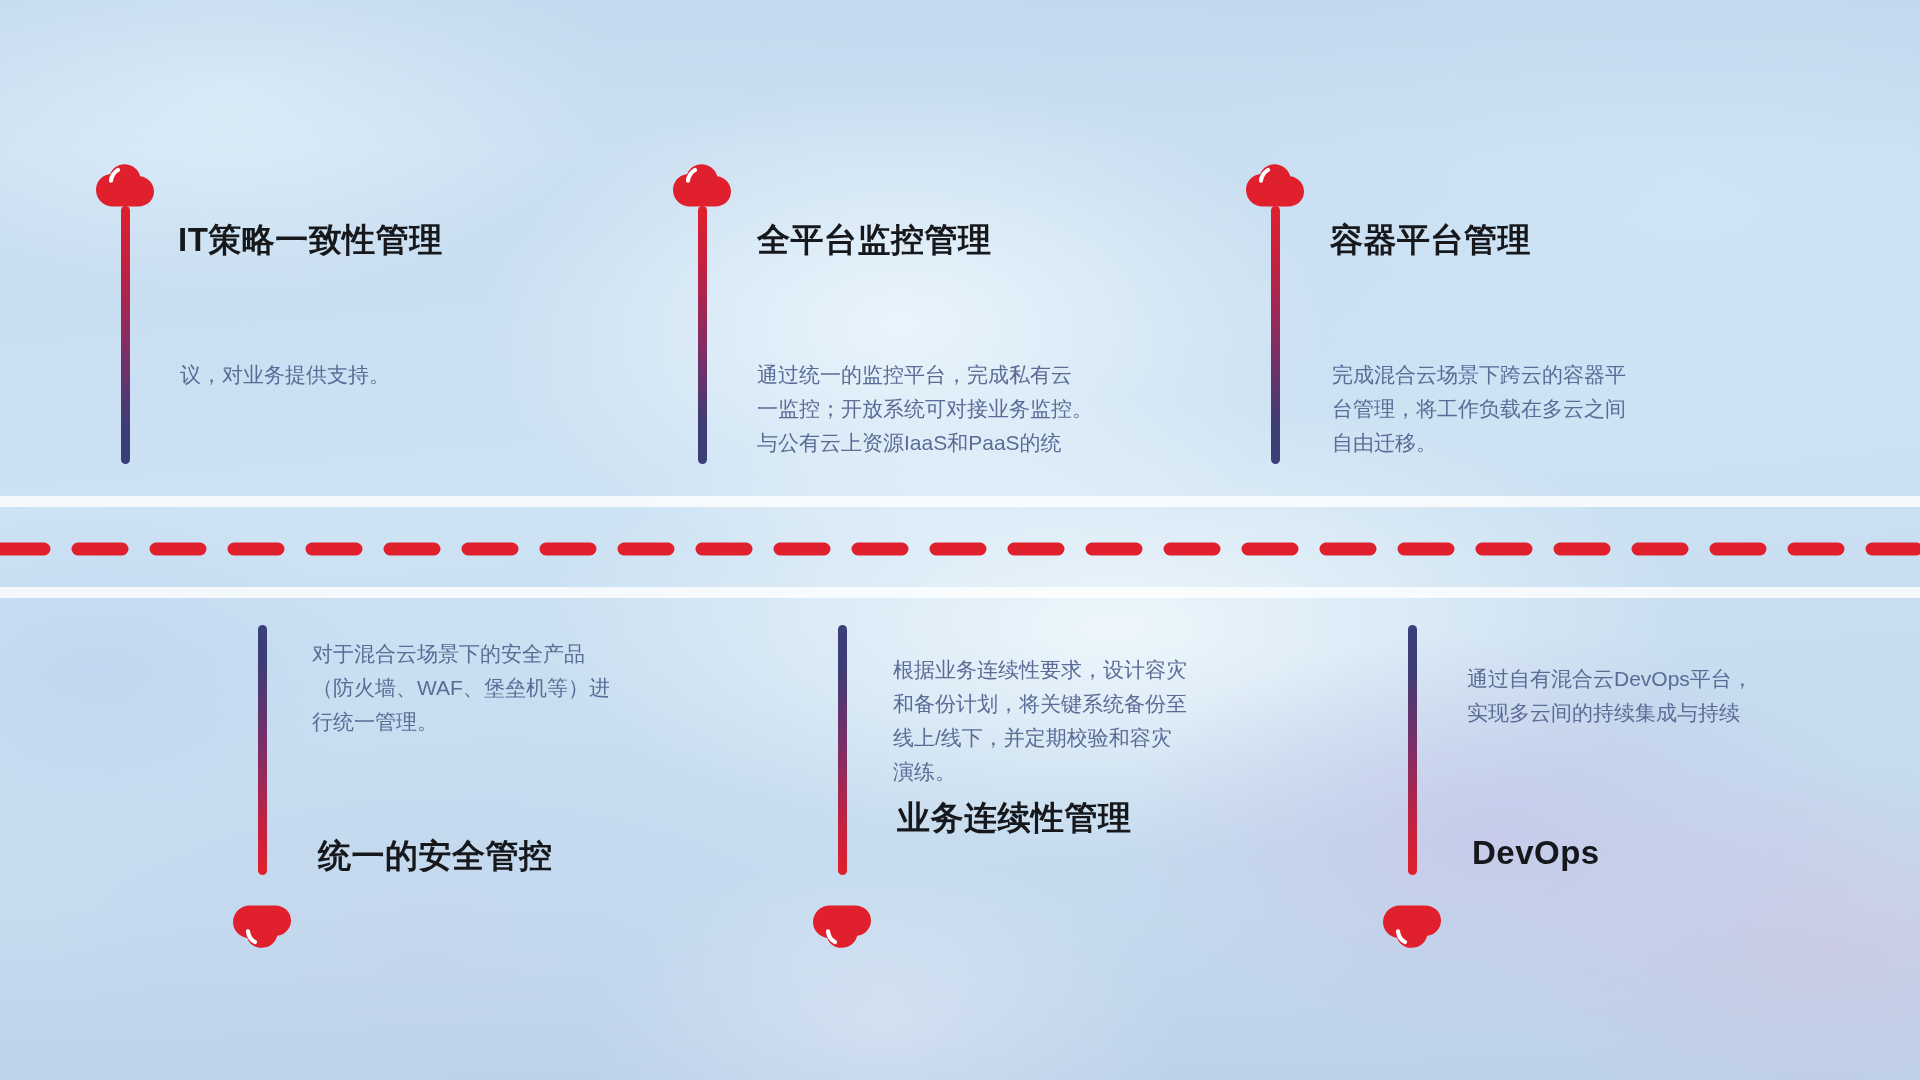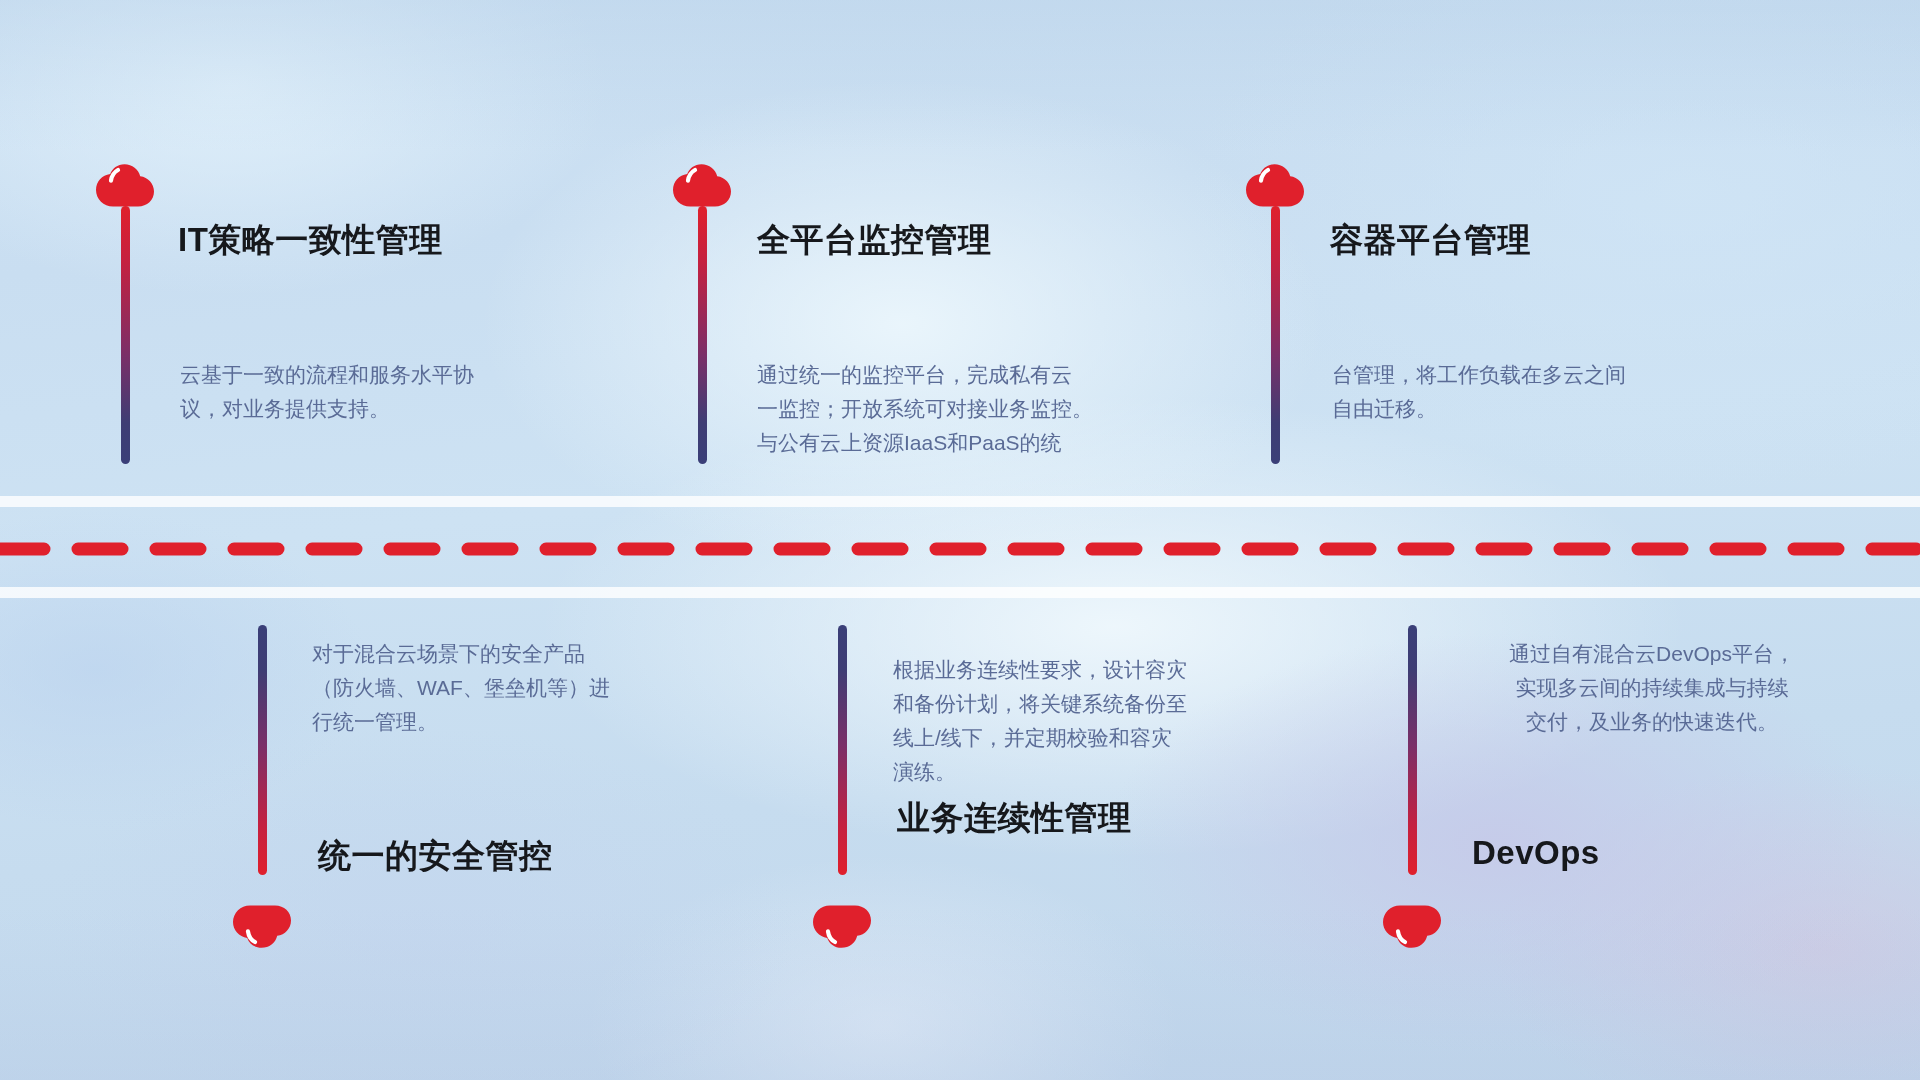--- a/index.html
+++ b/index.html
@@ -131,21 +131,20 @@
                C9.0 13.2 3.0 19.8 3.0 28.0
                C3.0 37.2 10.6 44.6 20.0 44.6
                L45.0 44.6 C54.2 44.6 61.0 38.0 61.0 29.6
                C61.0 21.6 55.0 15.2 47.2 14.3
                C45.6 7.2 39.2 2.2 31.5 2.2 Z" fill="#E0202C"></path>
       <path d="M25.0 8.0 C21.0 10.2 18.6 14.0 18.0 18.6" stroke="#FFFFFF" stroke-width="4.2" stroke-linecap="round" fill="none"></path>
     </svg>
     <div class="stem down" style="left:121px; top:206px; height:258px;"></div>
     <div class="heading" style="left:178px; top:218px;">IT策略一致性管理</div>
     <div class="para" style="left:180px; top:358px;">
-      <span class="ln">云基于一致的流程和服务水平协</span>
       <span class="ln">议，对业务提供支持。</span>
     </div>
   </div>
 
   <div class="col">
     <svg class="cloud" style="left:670px; top:162px;" viewBox="0 0 64 52">
       <path d="M31.5 2.2 C24.5 2.2 19.2 6.4 17.2 12.1
                C9.0 13.2 3.0 19.8 3.0 28.0
                C3.0 37.2 10.6 44.6 20.0 44.6
                L45.0 44.6 C54.2 44.6 61.0 38.0 61.0 29.6
@@ -168,20 +167,21 @@
                C9.0 13.2 3.0 19.8 3.0 28.0
                C3.0 37.2 10.6 44.6 20.0 44.6
                L45.0 44.6 C54.2 44.6 61.0 38.0 61.0 29.6
                C61.0 21.6 55.0 15.2 47.2 14.3
                C45.6 7.2 39.2 2.2 31.5 2.2 Z" fill="#E0202C"></path>
       <path d="M25.0 8.0 C21.0 10.2 18.6 14.0 18.0 18.6" stroke="#FFFFFF" stroke-width="4.2" stroke-linecap="round" fill="none"></path>
     </svg>
     <div class="stem down" style="left:1271px; top:206px; height:258px;"></div>
     <div class="heading" style="left:1330px; top:218px;">容器平台管理</div>
     <div class="para" style="left:1332px; top:358px;">
+      <span class="ln">完成混合云场景下跨云的容器平</span>
       <span class="ln">台管理，将工作负载在多云之间</span>
       <span class="ln">自由迁移。</span>
     </div>
   </div>
 
   <div class="band top"></div>
   <svg class="dashline" viewBox="0 0 1920 14" preserveAspectRatio="none">
     <line x1="0" y1="7" x2="1920" y2="7" stroke="#E0202C" stroke-width="13" stroke-linecap="round" stroke-dasharray="44 34"></line>
   </svg>
   <div class="band bot"></div>
@@ -219,24 +219,23 @@
                C9.0 13.2 3.0 19.8 3.0 28.0
                C3.0 37.2 10.6 44.6 20.0 44.6
                L45.0 44.6 C54.2 44.6 61.0 38.0 61.0 29.6
                C61.0 21.6 55.0 15.2 47.2 14.3
                C45.6 7.2 39.2 2.2 31.5 2.2 Z" fill="#E0202C"></path>
       <path d="M25.0 8.0 C21.0 10.2 18.6 14.0 18.0 18.6" stroke="#FFFFFF" stroke-width="4.2" stroke-linecap="round" fill="none"></path>
     </svg>
   </div>
 
   <div class="col">
-    <div class="para" style="left:1467px; top:637px;text-align:center;">
+    <div class="para" style="left:1467px; top:662px;">
       <span class="ln">通过自有混合云DevOps平台，</span>
       <span class="ln">实现多云间的持续集成与持续</span>
-      <span class="ln">交付，及业务的快速迭代。</span>
     </div>
     <div class="stem up" style="left:1408px; top:625px; height:250px;"></div>
     <div class="heading" style="left:1472px; top:834px;">DevOps</div>
     <svg class="cloud flip" style="left:1380px; top:898px;" viewBox="0 0 64 52">
       <path d="M31.5 2.2 C24.5 2.2 19.2 6.4 17.2 12.1
                C9.0 13.2 3.0 19.8 3.0 28.0
                C3.0 37.2 10.6 44.6 20.0 44.6
                L45.0 44.6 C54.2 44.6 61.0 38.0 61.0 29.6
                C61.0 21.6 55.0 15.2 47.2 14.3
                C45.6 7.2 39.2 2.2 31.5 2.2 Z" fill="#E0202C"></path>

